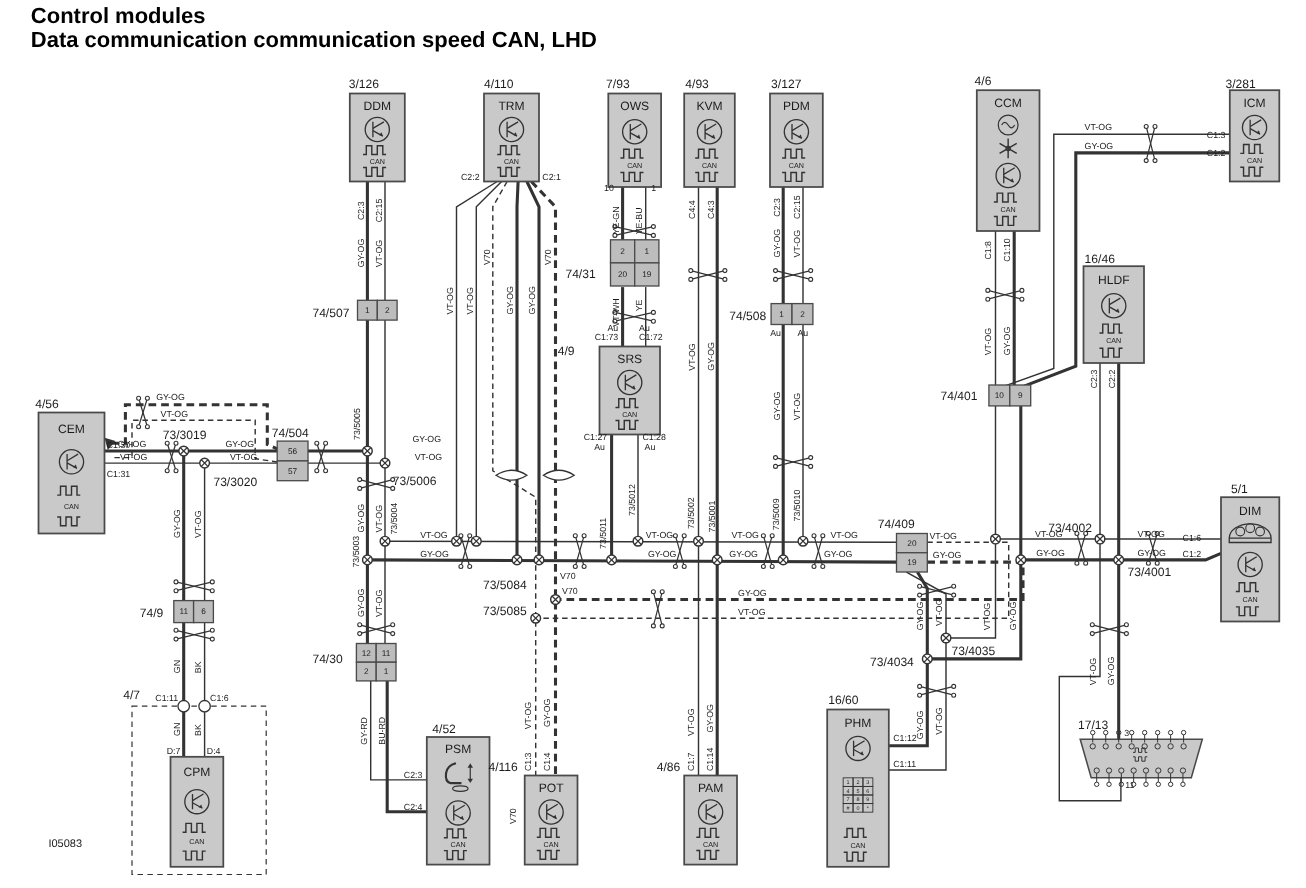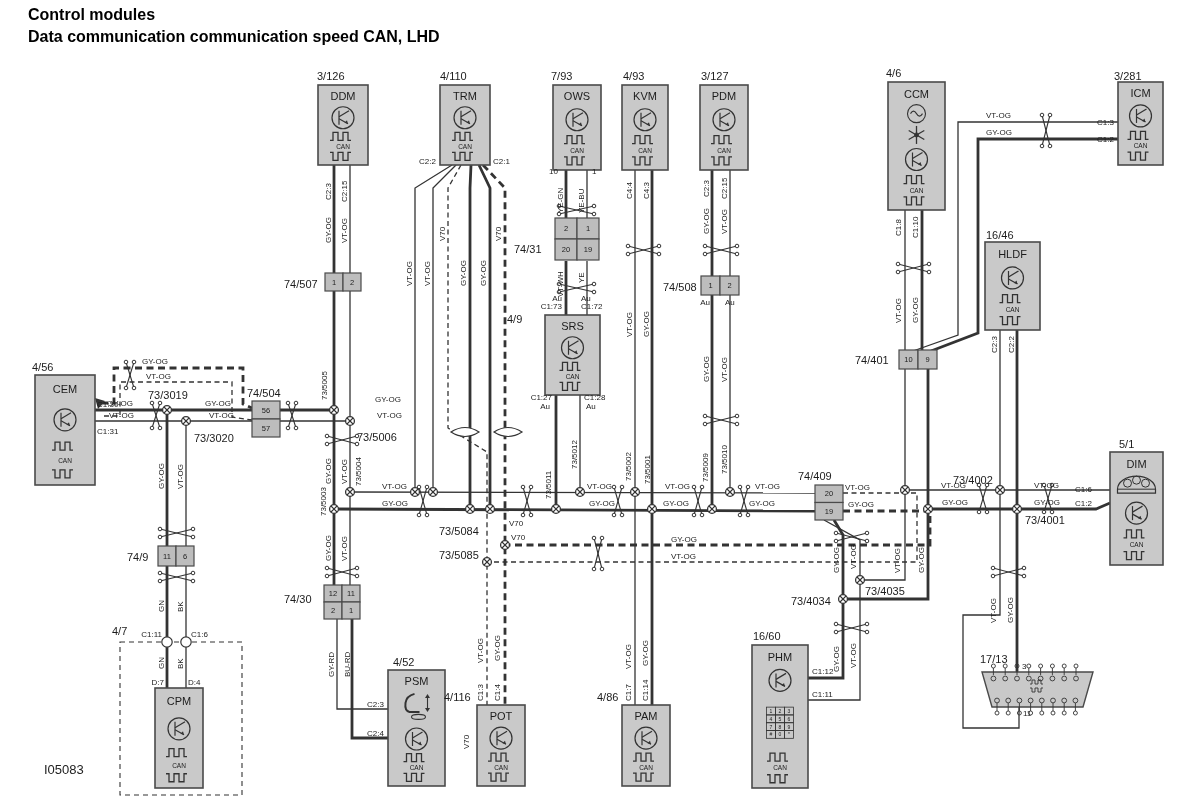--- a/index.html
+++ b/index.html
@@ -1,20 +1,20 @@
 <!DOCTYPE html>
 <html><head>
 <meta charset="utf-8">
 <style>
   html,body{margin:0;padding:0;background:#fff;}
   #stage{position:relative;width:1187px;height:807px;background:#fff;overflow:hidden;
          font-family:"Liberation Sans","DejaVu Sans",sans-serif;}
   #titleblock{position:absolute;left:28px;top:4px;color:#000;}
-  #titleblock .t1,#titleblock .t2{font-size:16px;font-weight:bold;line-height:22px;white-space:nowrap;}
-  #figid{position:absolute;left:44px;top:762px;font-size:13px;color:#222;}
+  #titleblock .t1,#titleblock .t2{font-size:20px;font-weight:bold;line-height:22px;white-space:nowrap;}
+  #figid{position:absolute;left:44px;top:762px;font-size:10px;color:#222;}
   svg{position:absolute;left:0;top:0;}
   text{fill:#1c1c1c;}
 </style>
 </head>
 <body>
 
 <div id="stage">
   <div id="titleblock">
     <div class="t1">Control modules</div>
     <div class="t2">Data communication communication speed CAN, LHD</div>

